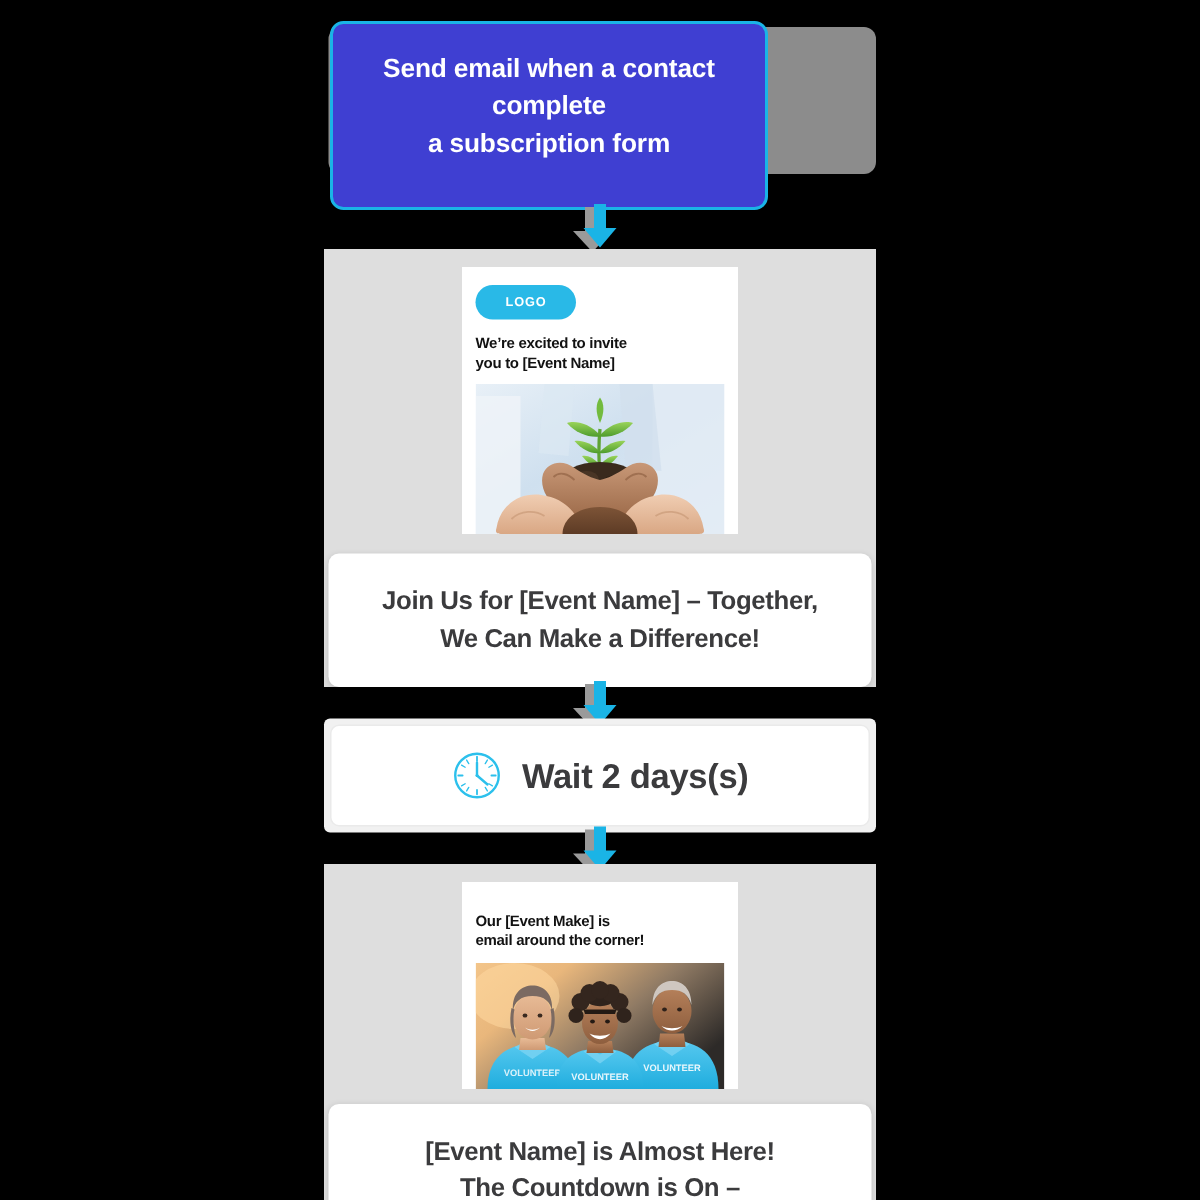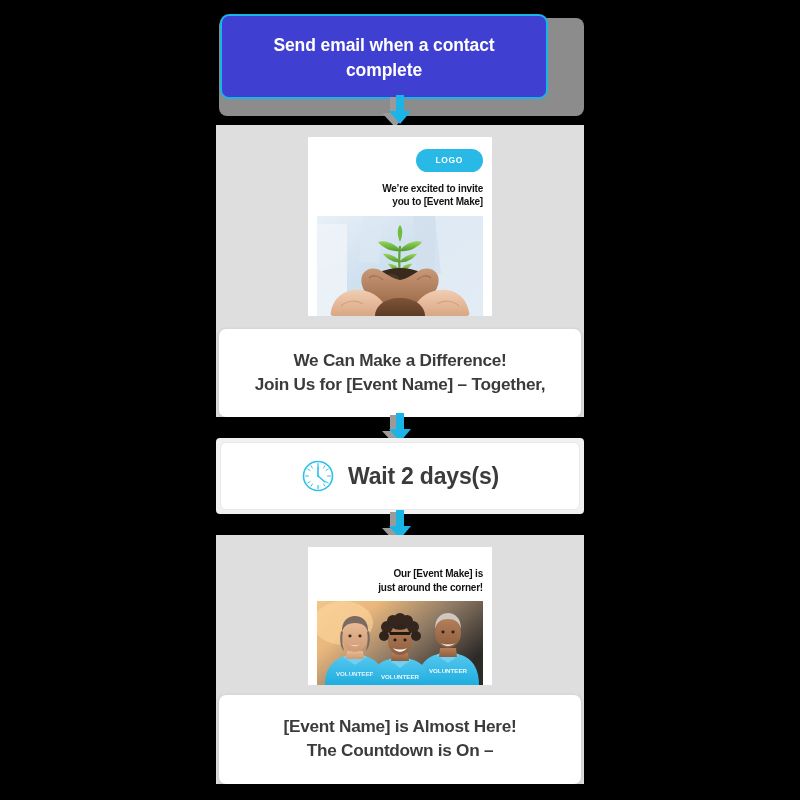--- a/index.html
+++ b/index.html
@@ -38,23 +38,23 @@
     position: absolute;
     left: 3px;
     top: 4px;
     width: 365px;
     height: 98px;
     background: #8c8c8c;
     border-radius: 8px;
   }
   .trigger {
     position: relative;
-    width: 328px;
+    width: 292px;
     margin-left: 4px;
-    padding: 17px 12px 14px 12px;
+    padding: 17px 12px 30px 12px;
     box-sizing: border-box;
     background: #3f3fd2;
     border: 2px solid #1ab4e6;
     border-radius: 9px;
     text-align: center;
     color: #ffffff;
     font-size: 17.5px;
     font-weight: bold;
     line-height: 1.42;
     letter-spacing: -0.1px;
@@ -115,21 +115,21 @@
     background: #dedede;
     padding: 12px 0 0 0;
     box-sizing: border-box;
   }
   .email-card {
     width: 184px;
     margin: 0 auto;
     background: #ffffff;
     box-sizing: border-box;
     padding: 12px 9px 0 9px;
-    text-align: right;
+    text-align: left;
   }
   .logo-pill {
     display: inline-block;
     background: #29b9e7;
     color: #ffffff;
     font-size: 8.5px;
     font-weight: bold;
     letter-spacing: 0.6px;
     padding: 7px 20px 8px 20px;
     border-radius: 14px;
@@ -201,36 +201,37 @@
 </head>
 <body>
 
 <div id="canvas">
   <div class="flow">
 
     <div class="trigger-wrap">
       <div class="trigger-shadow"></div>
       <div class="trigger">
         <div>Send email when a contact complete</div>
+        <div>a subscription form</div>
       </div>
     </div>
 
     <div class="connector">
       <div class="shaft-shadow"></div>
       <div class="head-shadow"></div>
       <div class="shaft"></div>
       <div class="head"></div>
     </div>
 
     <div class="email-step step1">
       <div class="email-card">
         <div class="logo-pill">LOGO</div>
         <div class="card-heading">
           <div>We’re excited to invite</div>
-          <div>you to [Event Make]</div>
+          <div>you to [Event Name]</div>
         </div>
         <div class="card-photo">
           <svg width="166" height="100" viewBox="0 0 166 100" xmlns="http://www.w3.org/2000/svg">
             <defs>
               <linearGradient id="bgSky" x1="0" y1="0" x2="1" y2="1">
                 <stop offset="0%" stop-color="#e8f0f7"></stop>
                 <stop offset="45%" stop-color="#cfe0ef"></stop>
                 <stop offset="100%" stop-color="#dfeaf4"></stop>
               </linearGradient>
               <linearGradient id="skinA" x1="0" y1="0" x2="0" y2="1">
@@ -279,22 +280,22 @@
             <path d="M24 90 C30 84 40 84 46 88" stroke="#c99a78" stroke-width="1.2" fill="none" opacity="0.7"></path>
 
             <path d="M152 96 C150 82 138 72 122 74 C108 76 100 84 96 94 C94 100 96 100 100 100 L148 100 C152 100 153 99 152 96 Z" fill="url(#skinA)"></path>
             <path d="M142 90 C136 84 126 84 120 88" stroke="#c99a78" stroke-width="1.2" fill="none" opacity="0.7"></path>
 
             <path d="M58 100 C58 90 68 82 83 82 C98 82 108 90 108 100 Z" fill="url(#skinC)"></path>
           </svg>
         </div>
       </div>
       <div class="caption-panel">
+        <div>Join Us for [Event Name] – Together,</div>
         <div>We Can Make a Difference!</div>
-        <div>Join Us for [Event Name] – Together,</div>
       </div>
     </div>
 
     <div class="connector short">
       <div class="shaft-shadow"></div>
       <div class="head-shadow"></div>
       <div class="shaft"></div>
       <div class="head"></div>
     </div>
 
@@ -330,21 +331,21 @@
       <div class="shaft-shadow"></div>
       <div class="head-shadow"></div>
       <div class="shaft"></div>
       <div class="head"></div>
     </div>
 
     <div class="email-step step2">
       <div class="email-card">
         <div class="card-heading" style="margin-top:8px;">
           <div>Our  [Event Make] is</div>
-          <div>just around the corner!</div>
+          <div>email around the corner!</div>
         </div>
         <div class="card-photo" style="height:84px;">
           <svg width="166" height="84" viewBox="0 0 166 84" xmlns="http://www.w3.org/2000/svg">
             <defs>
               <linearGradient id="sunset" x1="0" y1="0" x2="1" y2="0.6">
                 <stop offset="0%" stop-color="#f3c58a"></stop>
                 <stop offset="28%" stop-color="#e9b77c"></stop>
                 <stop offset="62%" stop-color="#8f7a64"></stop>
                 <stop offset="100%" stop-color="#2d2a28"></stop>
               </linearGradient>

